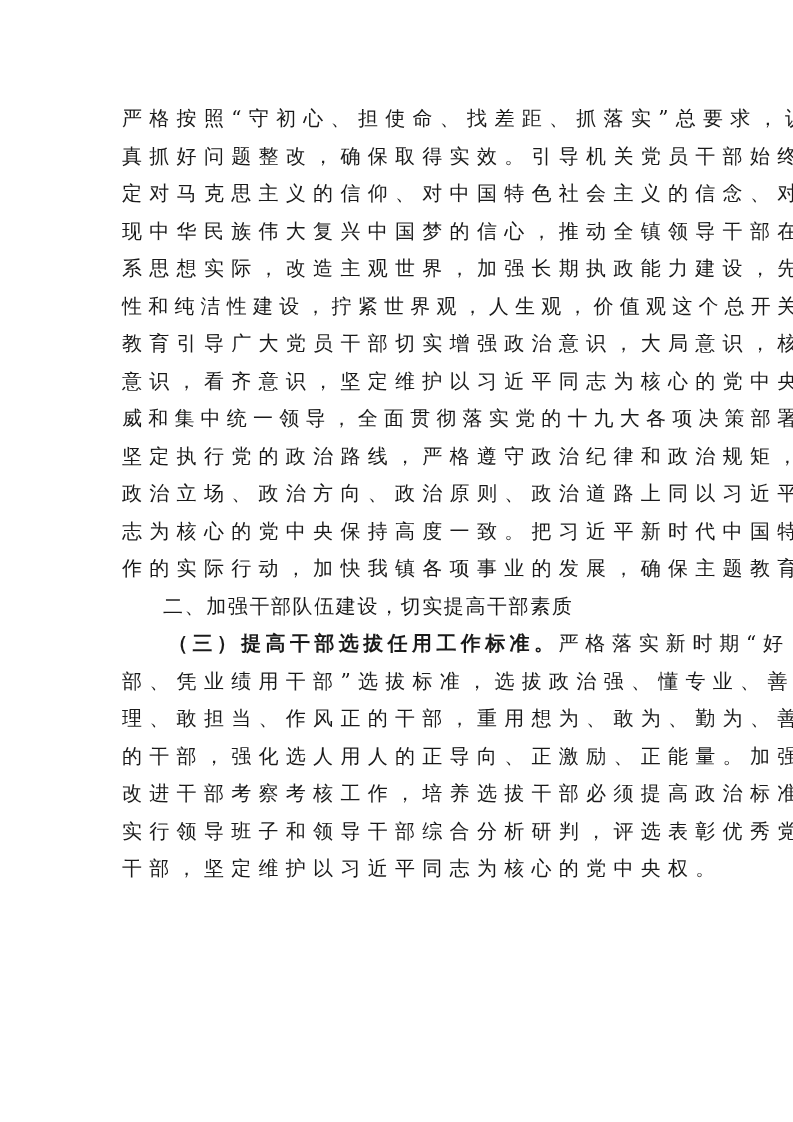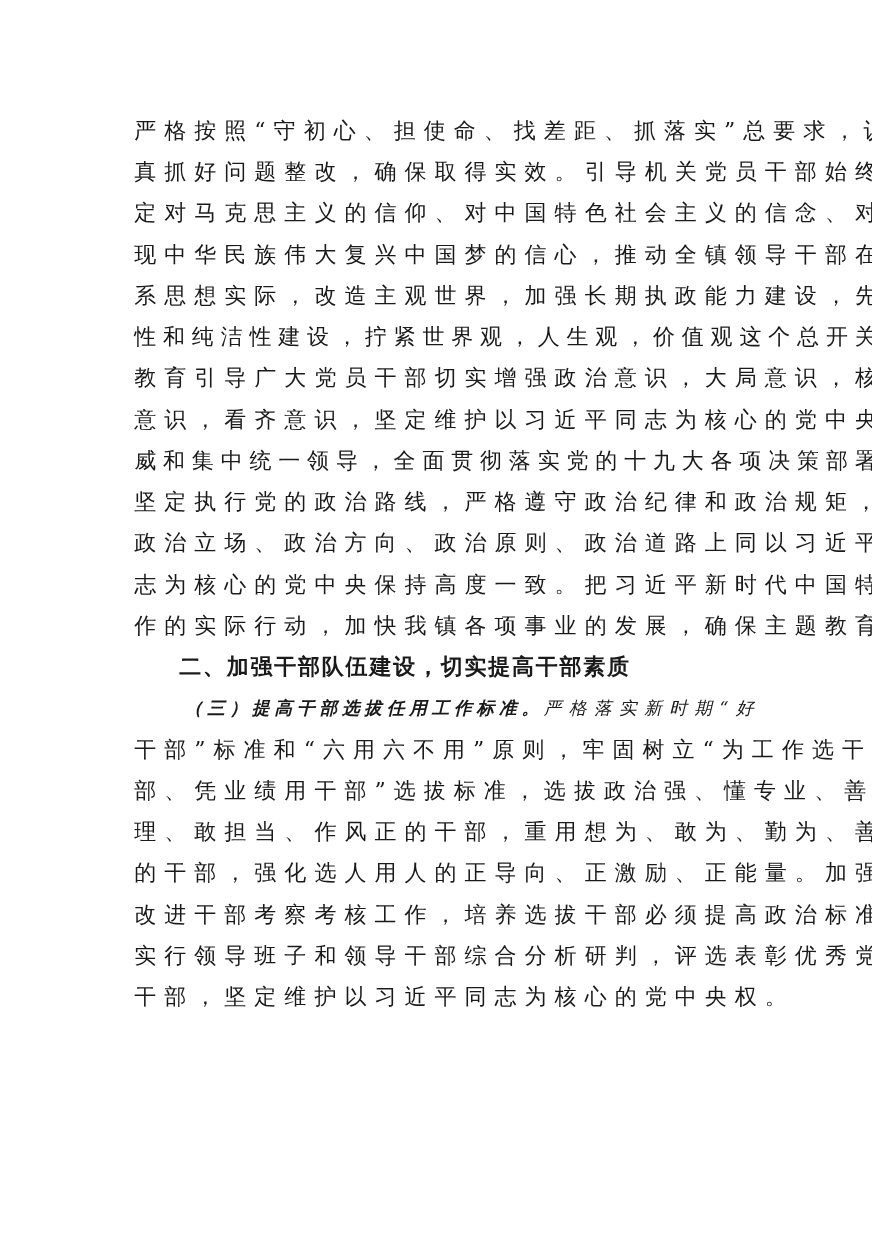--- a/index.html
+++ b/index.html
@@ -18,33 +18,32 @@
     font-size: 20px;
     letter-spacing: 7.3px;
     white-space: nowrap;
     font-weight: normal;
   }
   .line.justify-tight { letter-spacing: 6.2px; }
   .heading {
     height: 37.5px;
     line-height: 37.5px;
     font-size: 20px;
-    font-weight: bold;
+    font-weight: normal;
     padding-left: 41px;
     letter-spacing: 1.6px;
     white-space: nowrap;
     font-family: "DejaVu Sans", "Liberation Sans", sans-serif;
   }
   .sub-line {
     height: 37.5px;
     line-height: 37.5px;
-    font-size: 16px;
+    font-size: 20px;
     white-space: nowrap;
     padding-left: 46px;
-    font-style: italic;
   }
   .sub-line .bold {
     font-weight: bold;
     letter-spacing: 4.4px;
   }
   .sub-line .normal {
     letter-spacing: 6.8px;
   }
 </style>
 </head>
@@ -66,21 +65,20 @@
     <div class="line">志为核心的党中央保持高度一致。把习近平新时代中国特色</div>
     <div class="line">作的实际行动，加快我镇各项事业的发展，确保主题教育取</div>
   </div>
 
   <div class="heading">二、加强干部队伍建设，切实提高干部素质</div>
 
   <div>
     <div class="sub-line">
       <span class="bold">（三）提高干部选拔任用工作标准。</span><span class="normal">严格落实新时期“好</span>
     </div>
-    <div class="line">干部”标准和“六用六不用”原则，牢固树立“为工作选干</div>
     <div class="line">部、凭业绩用干部”选拔标准，选拔政治强、懂专业、善治</div>
     <div class="line">理、敢担当、作风正的干部，重用想为、敢为、勤为、善为</div>
     <div class="line">的干部，强化选人用人的正导向、正激励、正能量。加强和</div>
     <div class="line">改进干部考察考核工作，培养选拔干部必须提高政治标准，</div>
     <div class="line">实行领导班子和领导干部综合分析研判，评选表彰优秀党员</div>
     <div class="line">干部，坚定维护以习近平同志为核心的党中央权。</div>
   </div>
 </div>
 
 </body></html>

